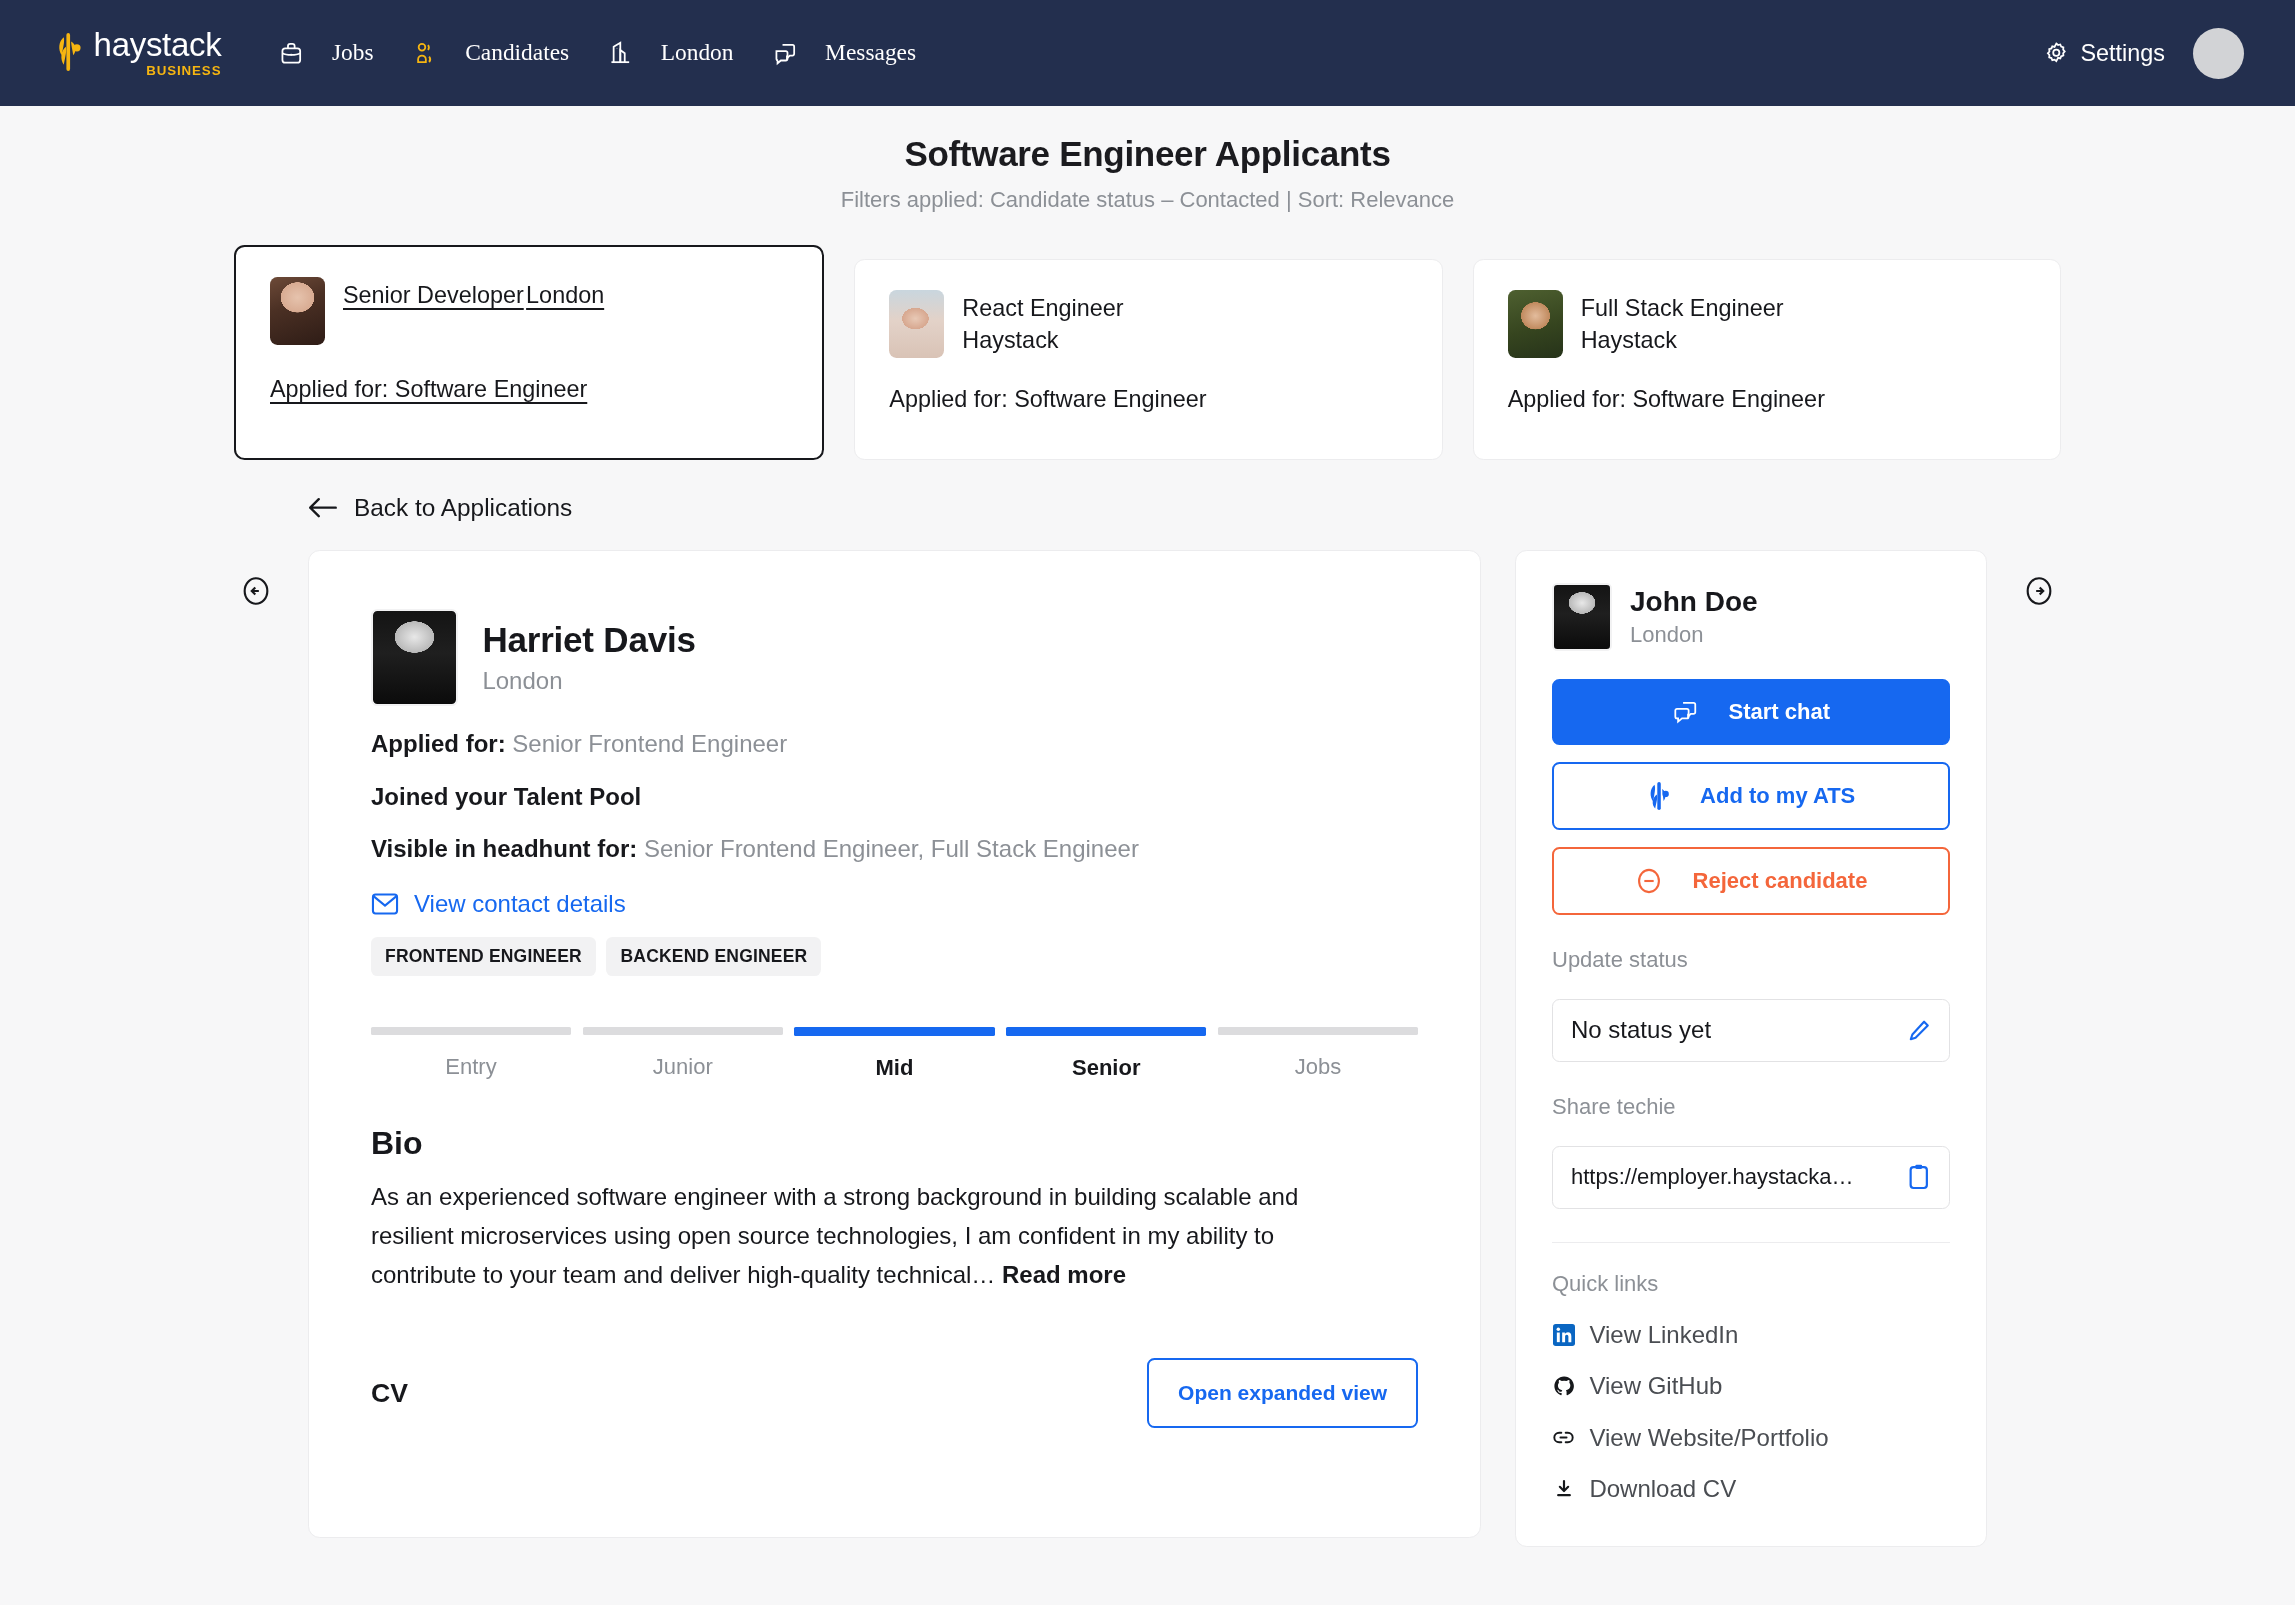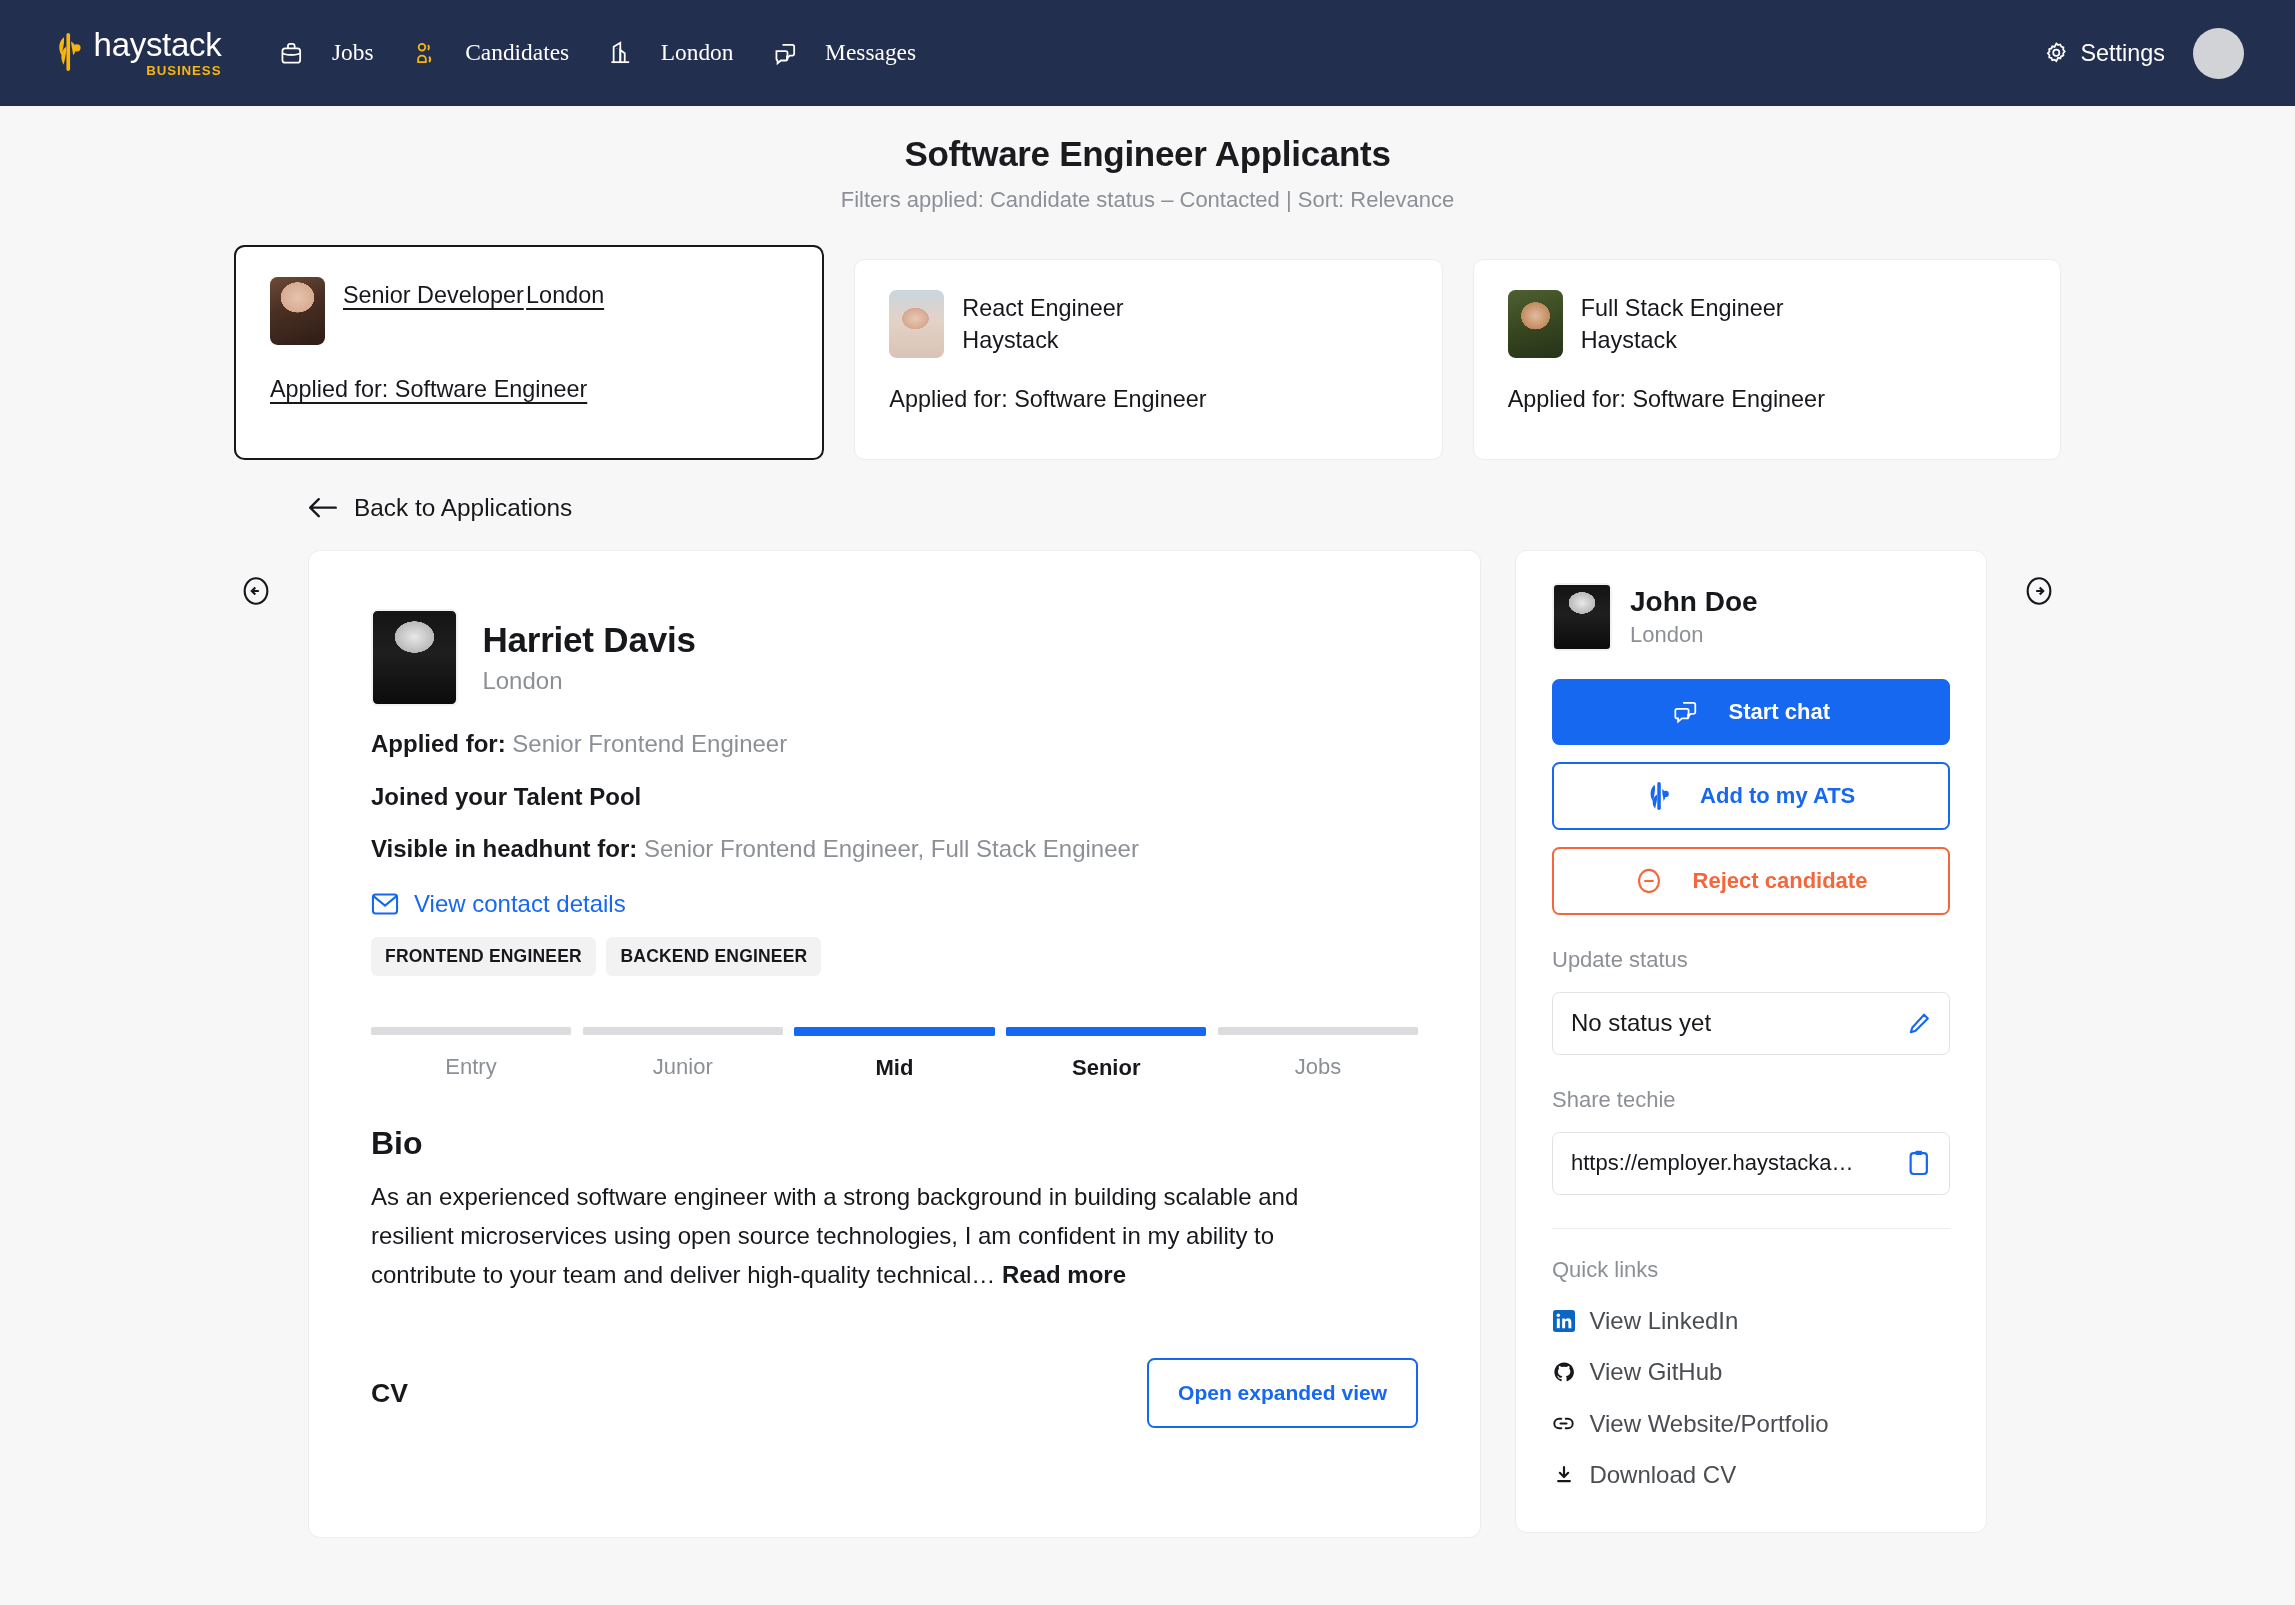--- a/index.html
+++ b/index.html
@@ -165,21 +165,21 @@
     padding: 18px 0; display: flex; align-items: center; justify-content: center;
     gap: 30px; cursor: pointer; font-family: inherit; margin-top: 17px;
   }
   .btn-primary { background: #1668f0; color: #ffffff; border: 2.1px solid #1668f0; }
   .btn-ghost-blue { background: #ffffff; color: #1668f0; border: 2.1px solid #1668f0; }
   .btn-ghost-red { background: #ffffff; color: #f4663b; border: 2.1px solid #f4663b; }
   .side-btn.first { margin-top: 28px; }
 
   .field-label { font-size: 22px; color: #8c9096; margin-top: 32px; }
   .field-box {
-    margin-top: 19px; border: 1.6px solid #e2e2e4; border-radius: 7.4px;
+    margin-top: 26px; border: 1.6px solid #e2e2e4; border-radius: 7.4px;
     height: 63px; display: flex; align-items: center; padding: 0 18px;
     justify-content: space-between; background: #ffffff;
   }
   .field-value { font-size: 24px; color: #17181c; overflow: hidden; white-space: nowrap; }
   .field-value.url { font-size: 22px; }
   .field-icon { flex: none; cursor: pointer; }
 
   .divider { height: 1.6px; background: #ececee; margin-top: 33px; }
 
   .quick-title { font-size: 22px; color: #8c9096; margin-top: 28px; }

